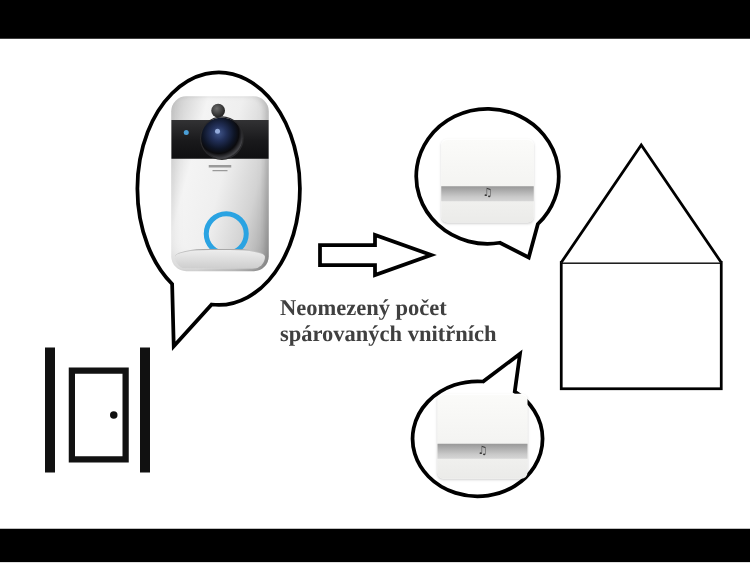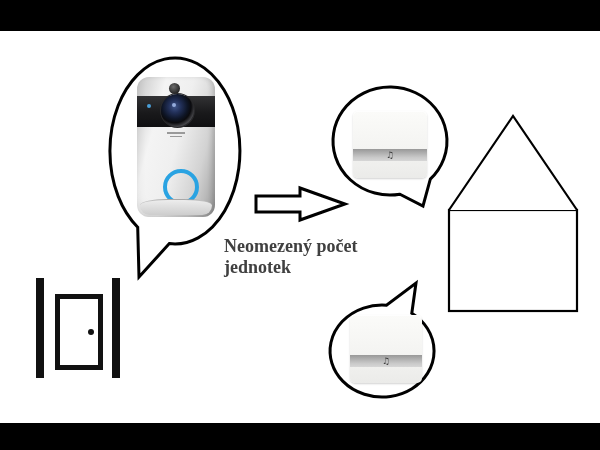--- a/index.html
+++ b/index.html
@@ -155,16 +155,16 @@
     </div>
   </div>
   <div id="chime-bottom" class="chime">
     <div class="chime-band">
       <span class="chime-note">♫</span>
     </div>
   </div>
 
   <div id="caption">
     <div>Neomezený počet</div>
-    <div>jednotek</div>
+    <div>spárovaných vnitřních</div>
   </div>
 
 </div>
 
 </body></html>

